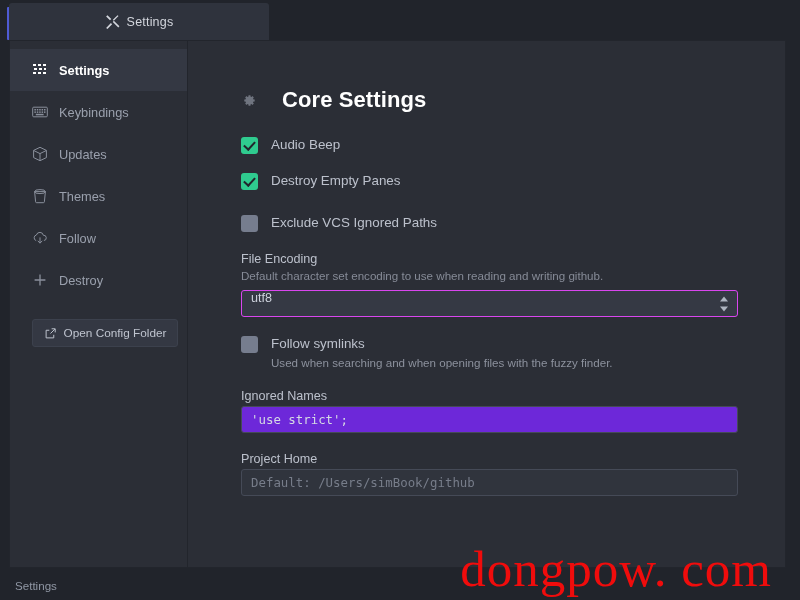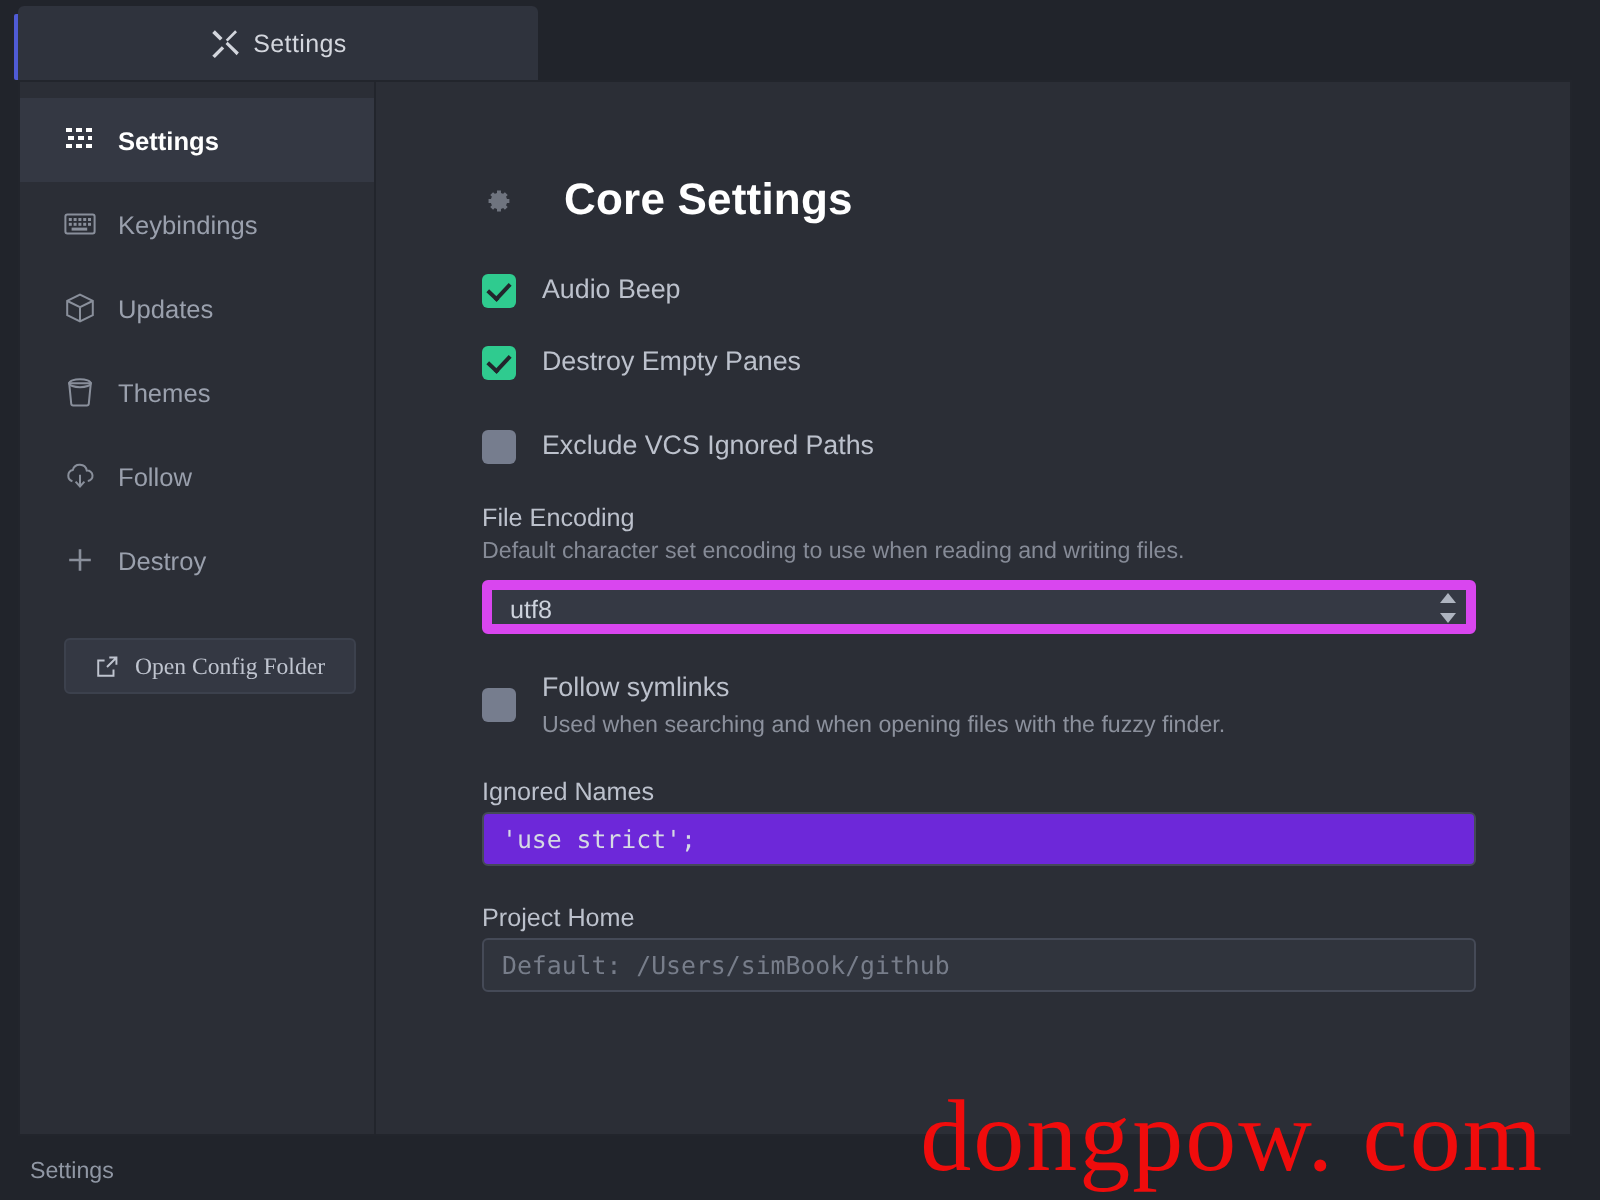--- a/index.html
+++ b/index.html
@@ -63,39 +63,38 @@
 
   .cfg-btn{
     margin:18px 0 0 22px;
     width:146px; height:28px;
     background:#343843;
     border:1px solid #3c414d;
     border-radius:3px;
     display:flex; align-items:center; justify-content:center; gap:7px;
     color:#bfc4cf; font-size:11.8px;
     cursor:pointer;
-    font-family:Liberation Serif, serif;
   }
 
   
   .content{
     flex:1; height:100%;
     background:#2b2e36;
     padding:46px 38px 0 53px;
     overflow:hidden;
     position:relative;
   }
   .h1{
     display:flex; align-items:center; gap:26px;
     font-size:22px; font-weight:bold; color:#ffffff;
     margin-bottom:23px; letter-spacing:.1px;
   }
   .h1 svg{ width:15px; height:15px; opacity:.62; }
 
-  .cbrow{ display:flex; align-items:center; gap:13px; margin-bottom:18px;}
+  .cbrow{ display:flex; align-items:flex-start; gap:13px; margin-bottom:18px;}
   .cb{
     width:17px; height:17px; border-radius:3px; flex:none; margin-top:1px;
     position:relative; cursor:pointer;
   }
   .cb.off{ background:#767d8e; }
   .cb.on{ background:#2fcb8f; }
   .cb.on::after{
     content:""; position:absolute; left:5px; top:2px;
     width:5px; height:9px;
     border:solid #22252c; border-width:0 2px 2px 0;
@@ -106,25 +105,25 @@
   .cb-desc{ font-size:11.6px; color:#8c919d; margin-top:3px; }
 
   .field{ margin-bottom:4px; }
   .f-title{ font-size:12.6px; color:#bcc1cc; margin-bottom:3px; }
   .f-desc{ font-size:11.6px; color:#868b97; margin-bottom:8px; }
 
   .selwrap{ position:relative; width:497px; height:27px; margin-bottom:18px;}
   .sel{
     width:100%; height:100%;
     background:#353944;
-    border:5px solid #d946ef;
+    border:1px solid #d946ef;
     border-radius:3px;
     color:#cdd2dc; font-size:12.6px;
     padding:0 26px 0 9px;
-    display:flex; align-items:flex-end;
+    display:flex; align-items:flex-start;
     cursor:pointer;
   }
   .spin{
     position:absolute; right:9px; top:50%; transform:translateY(-50%);
     width:9px; height:15px; display:flex; flex-direction:column;
     justify-content:space-between; cursor:pointer;
   }
   .spin i{ display:block; width:0;height:0; border-left:4.5px solid transparent;
            border-right:4.5px solid transparent;}
   .spin i.up{ border-bottom:5px solid #aeb4c0; }
@@ -281,21 +280,21 @@
 
     <div class="cbrow" style="margin-bottom:20px;margin-top:24px;">
       <div class="cb off"></div>
       <div class="cb-main">
         <div class="cb-label">Exclude VCS Ignored Paths</div>
       </div>
     </div>
 
     <div class="field">
       <div class="f-title">File Encoding</div>
-      <div class="f-desc">Default character set encoding to use when reading and writing files.</div>
+      <div class="f-desc">Default character set encoding to use when reading and writing github.</div>
       <div class="selwrap">
         <div class="sel">
           <span>utf8</span>
         </div>
         <div class="spin">
           <i class="up"></i>
           <i class="dn"></i>
         </div>
       </div>
     </div>

